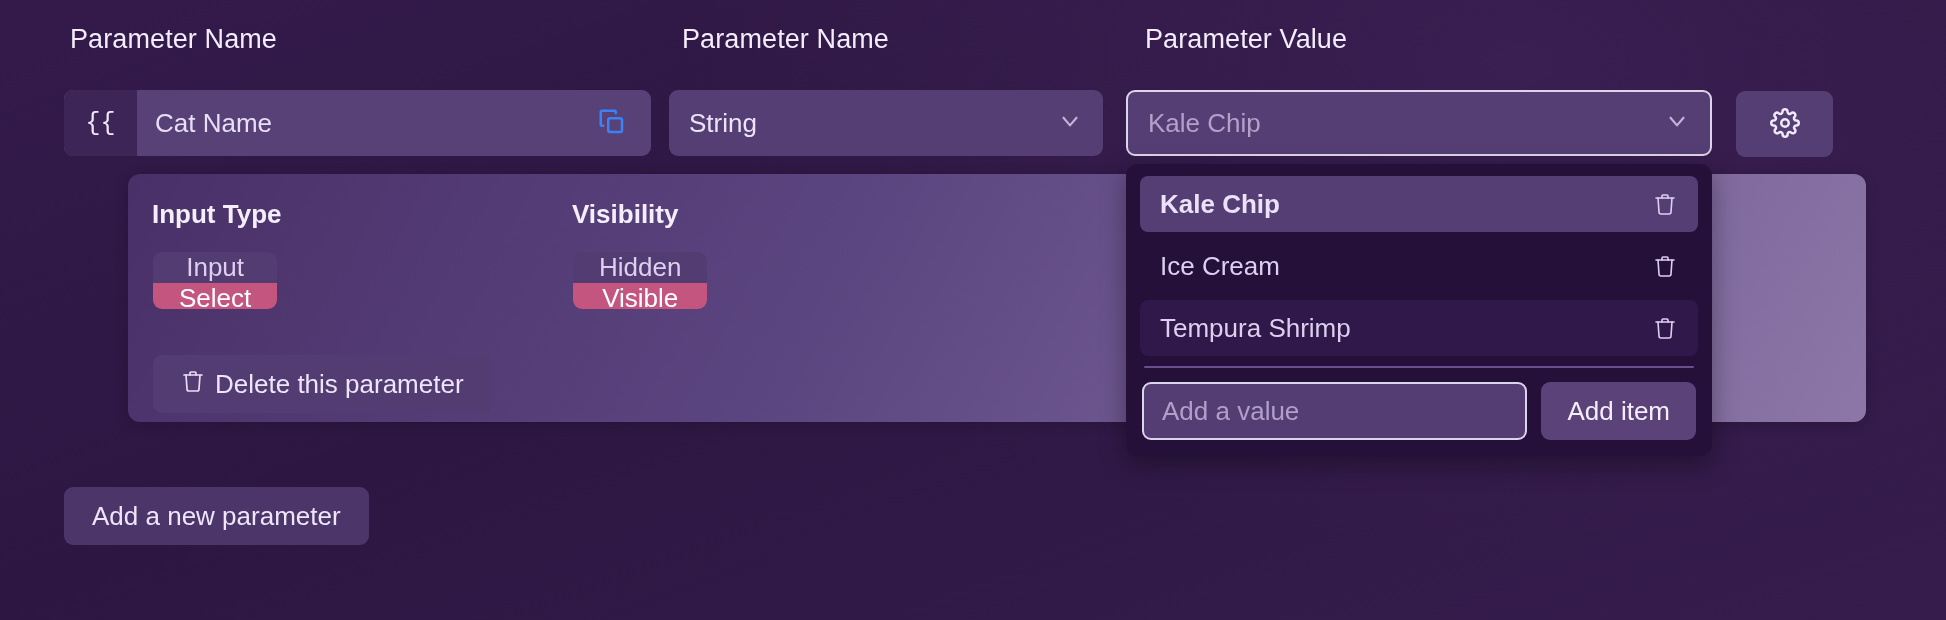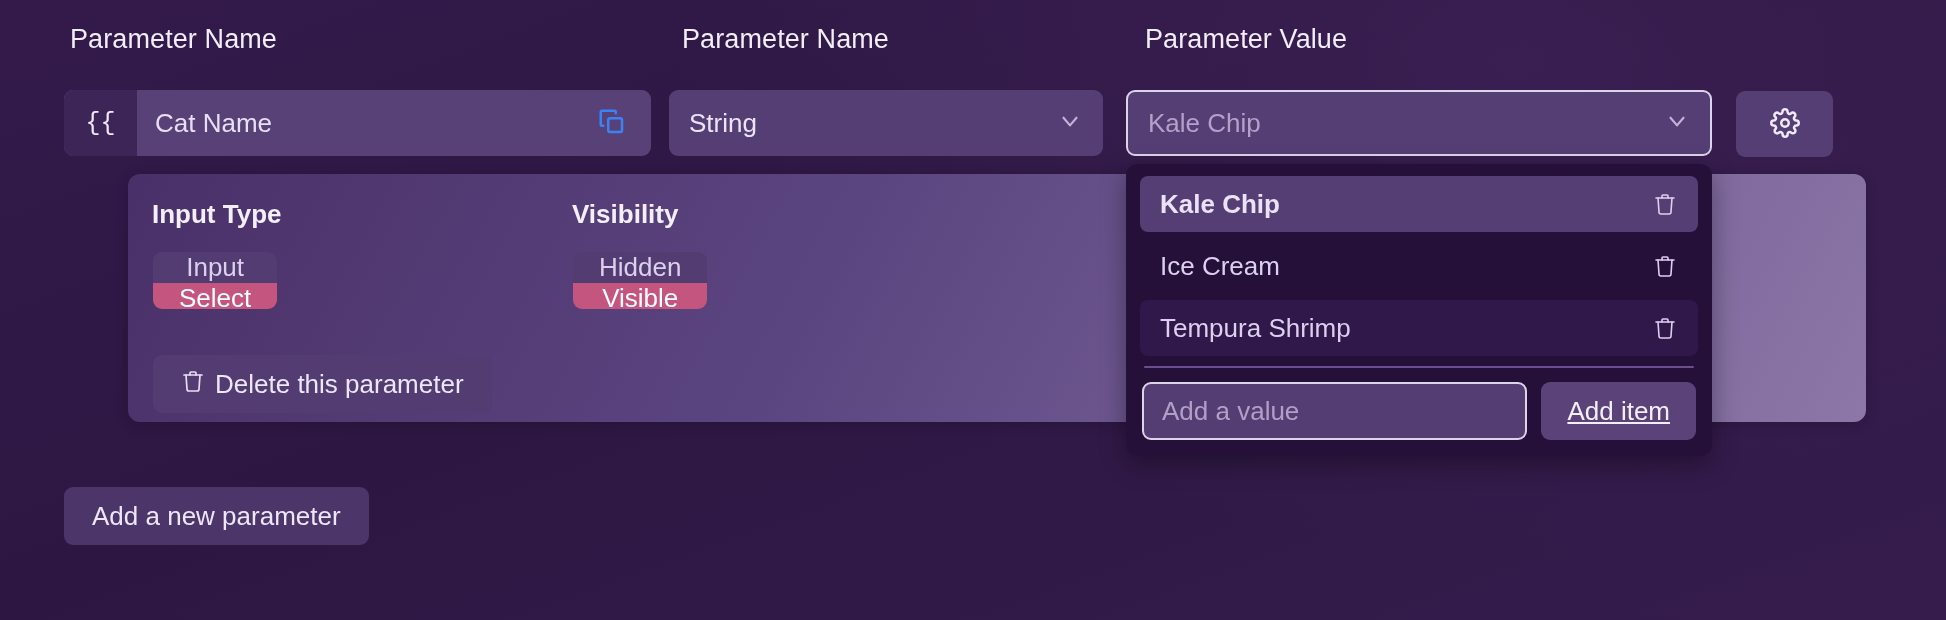--- a/index.html
+++ b/index.html
@@ -283,21 +283,20 @@
     flex: 0 0 auto;
     height: 58px;
     border: none;
     border-radius: 9px;
     background: #5b4379;
     color: #f4eefb;
     font-size: 26px;
     font-family: "Liberation Sans", sans-serif;
     padding: 0 26px;
     cursor: pointer;
-    text-decoration: underline;
   }
 
   
   .add-param-btn {
     position: absolute;
     left: 64px;
     top: 487px;
     height: 58px;
     border: none;
     border-radius: 9px;

